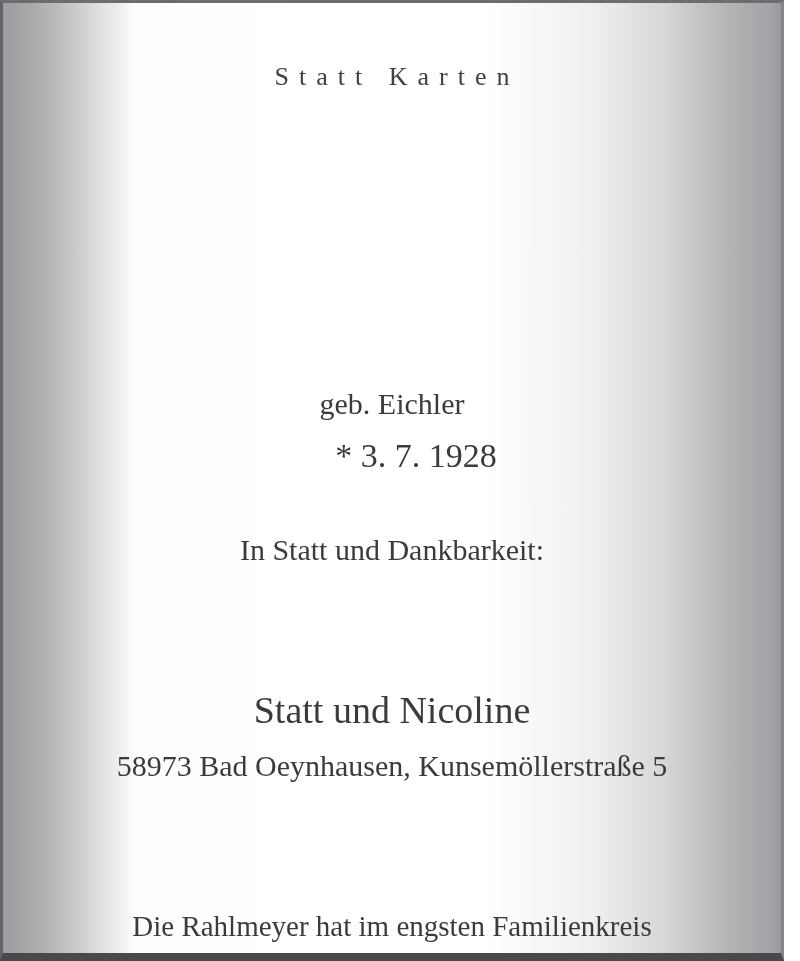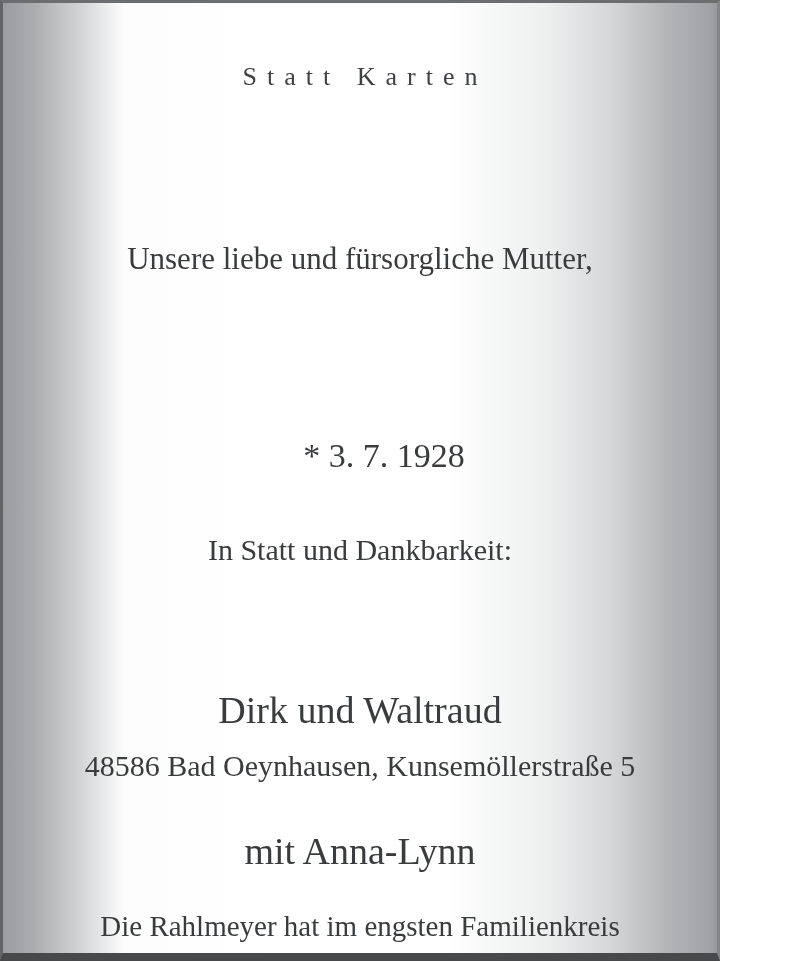--- a/index.html
+++ b/index.html
@@ -2,21 +2,21 @@
 <html><head>
 <meta charset="utf-8">
 <style>
   html, body {
     margin: 0;
     padding: 0;
     background: #ffffff;
   }
   .sheet {
     position: relative;
-    width: 720px;
+    width: 784px;
     height: 961px;
     box-sizing: border-box;
     overflow: hidden;
     font-family: "Liberation Serif", "DejaVu Serif", serif;
     color: var(--text, #3a3b3d);
     
     background: linear-gradient(to right,
       #9a9c9f 0%,
       #a9abad 4%,
       #c6c8ca 9%,
@@ -94,36 +94,35 @@
   }
 </style>
 </head>
 <body>
 
 <div class="sheet" style="--text: #3a3b3d; --name-text: #232426;">
 
   <div class="line header">Statt Karten</div>
 
   <div class="line intro">
-    <div>Unsere liebe und fürsorgliche Mutter,</div>
   </div>
 
 
+  <div class="line maiden">geb. Eichler</div>
 
   <div class="dates">
     <span>* 3. 7. 1928</span>
   </div>
 
   <div class="line tribute">In Statt und Dankbarkeit:</div>
 
   <div class="line mourners">
-    <div>Dirk und Waltraud</div>
-    <div>mit Anna-Lynn</div>
+    <div>Statt und Nicoline</div>
   </div>
 
-  <div class="line address">48586 Bad Oeynhausen, Kunsemöllerstraße 5</div>
+  <div class="line address">58973 Bad Oeynhausen, Kunsemöllerstraße 5</div>
 
   <div class="line closing">
     <div>Die Rahlmeyer hat im engsten Familienkreis</div>
     
   </div>
 
 </div>
 
 </body></html>

